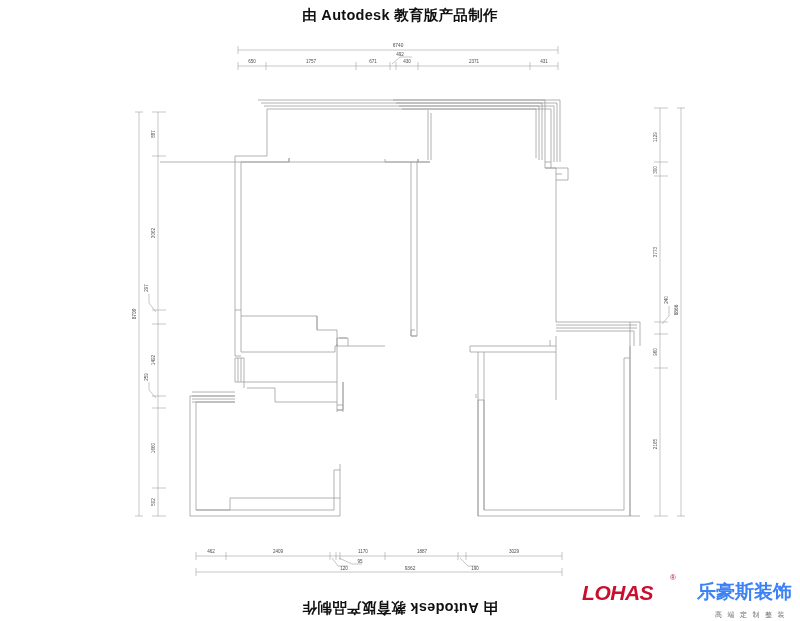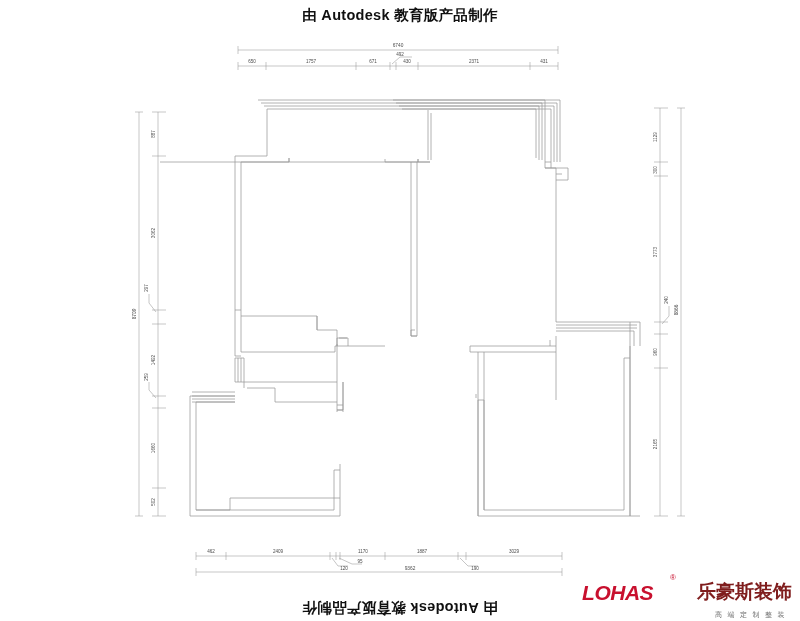--- a/index.html
+++ b/index.html
@@ -69,21 +69,21 @@
     color: #c8102e;
     vertical-align: super;
     position: relative;
     top: -8px;
     left: -1px;
   }
   .logo-cn {
     font-family: "Liberation Serif", serif;
     font-size: 19px;
     font-weight: bold;
-    color: #7f1d1d;
+    color: #3b82f6;
     letter-spacing: 0px;
     margin-left: 2px;
   }
   .logo-sub {
     font-family: "Liberation Serif", serif;
     font-size: 7px;
     color: #6a6a6a;
     letter-spacing: 5.5px;
     margin-top: 9px;
     margin-right: 2px;

